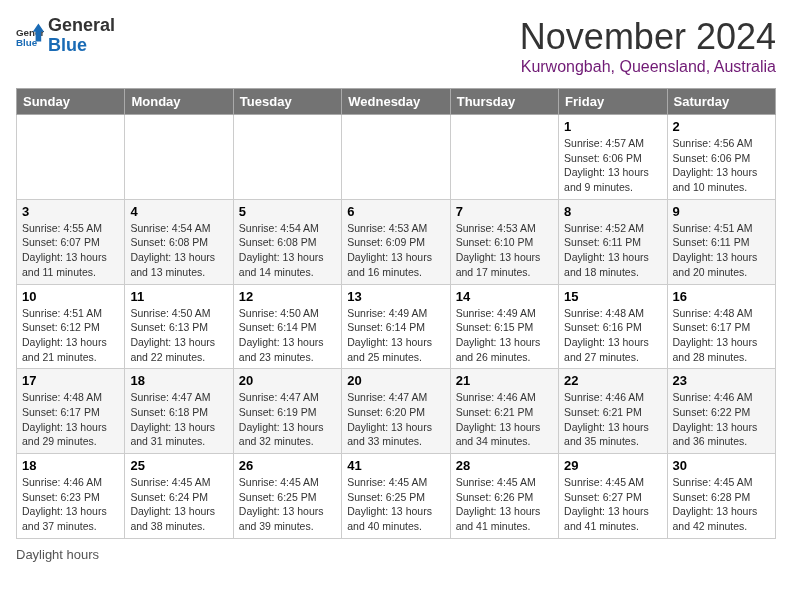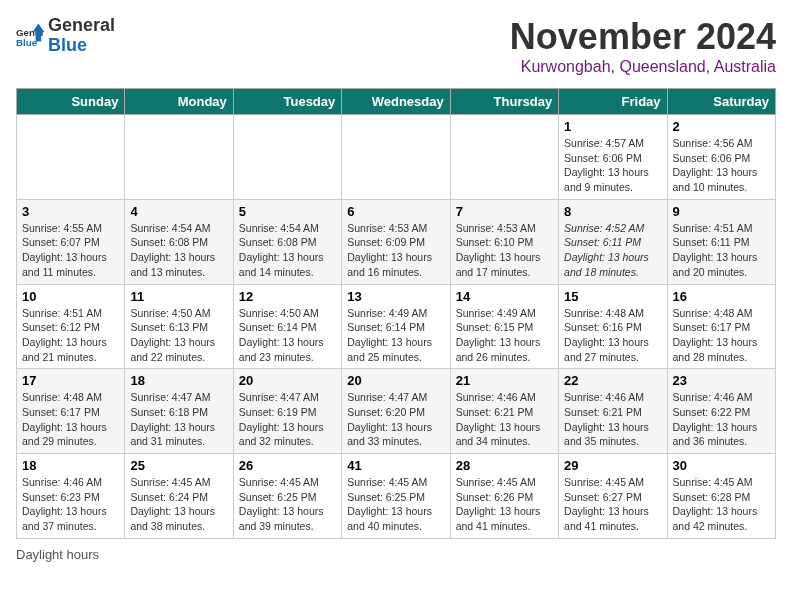--- a/index.html
+++ b/index.html
@@ -23,36 +23,36 @@
     }
     .logo-icon {
       width: 28px;
       height: 28px;
     }
     .title-block {
       text-align: right;
     }
     .month-title {
       font-size: 36px;
-      font-weight: bold;
+      font-weight: normal;
       color: #333;
     }
     .location-title {
       font-size: 16px;
       color: #701a75;
     }
     .calendar {
       width: 100%;
       border-collapse: collapse;
       font-size: 11px;
     }
     .calendar th {
-      background-color: #0f766e;
+      background-color: #737373;
       color: #fff;
-      text-align: right;
+      text-align: left;
       padding: 5px 6px;
       font-size: 13px;
       font-weight: bold;
       border: 1px solid #aaa;
     }
     .calendar td {
       border: 1px solid #ccc;
       vertical-align: top;
       padding: 4px 5px;
       width: 14.28%;
@@ -161,21 +161,21 @@
 Daylight: 13 hours and 16 minutes.</div>
         </td>
         <td style="background: rgb(245, 245, 245);">
           <span class="day-number">7</span>
           <div class="day-info" style="white-space: pre-line;">Sunrise: 4:53 AM
 Sunset: 6:10 PM
 Daylight: 13 hours and 17 minutes.</div>
         </td>
         <td style="background: rgb(245, 245, 245);">
           <span class="day-number">8</span>
-          <div class="day-info" style="white-space: pre-line; font-style: italic;">Sunrise: 4:52 AM
+          <div class="day-info" style="white-space: pre-line;">Sunrise: 4:52 AM
 Sunset: 6:11 PM
 Daylight: 13 hours and 18 minutes.</div>
         </td>
         <td style="background: rgb(245, 245, 245);">
           <span class="day-number">9</span>
           <div class="day-info" style="white-space: pre-line;">Sunrise: 4:51 AM
 Sunset: 6:11 PM
 Daylight: 13 hours and 20 minutes.</div>
         </td>
       </tr>

